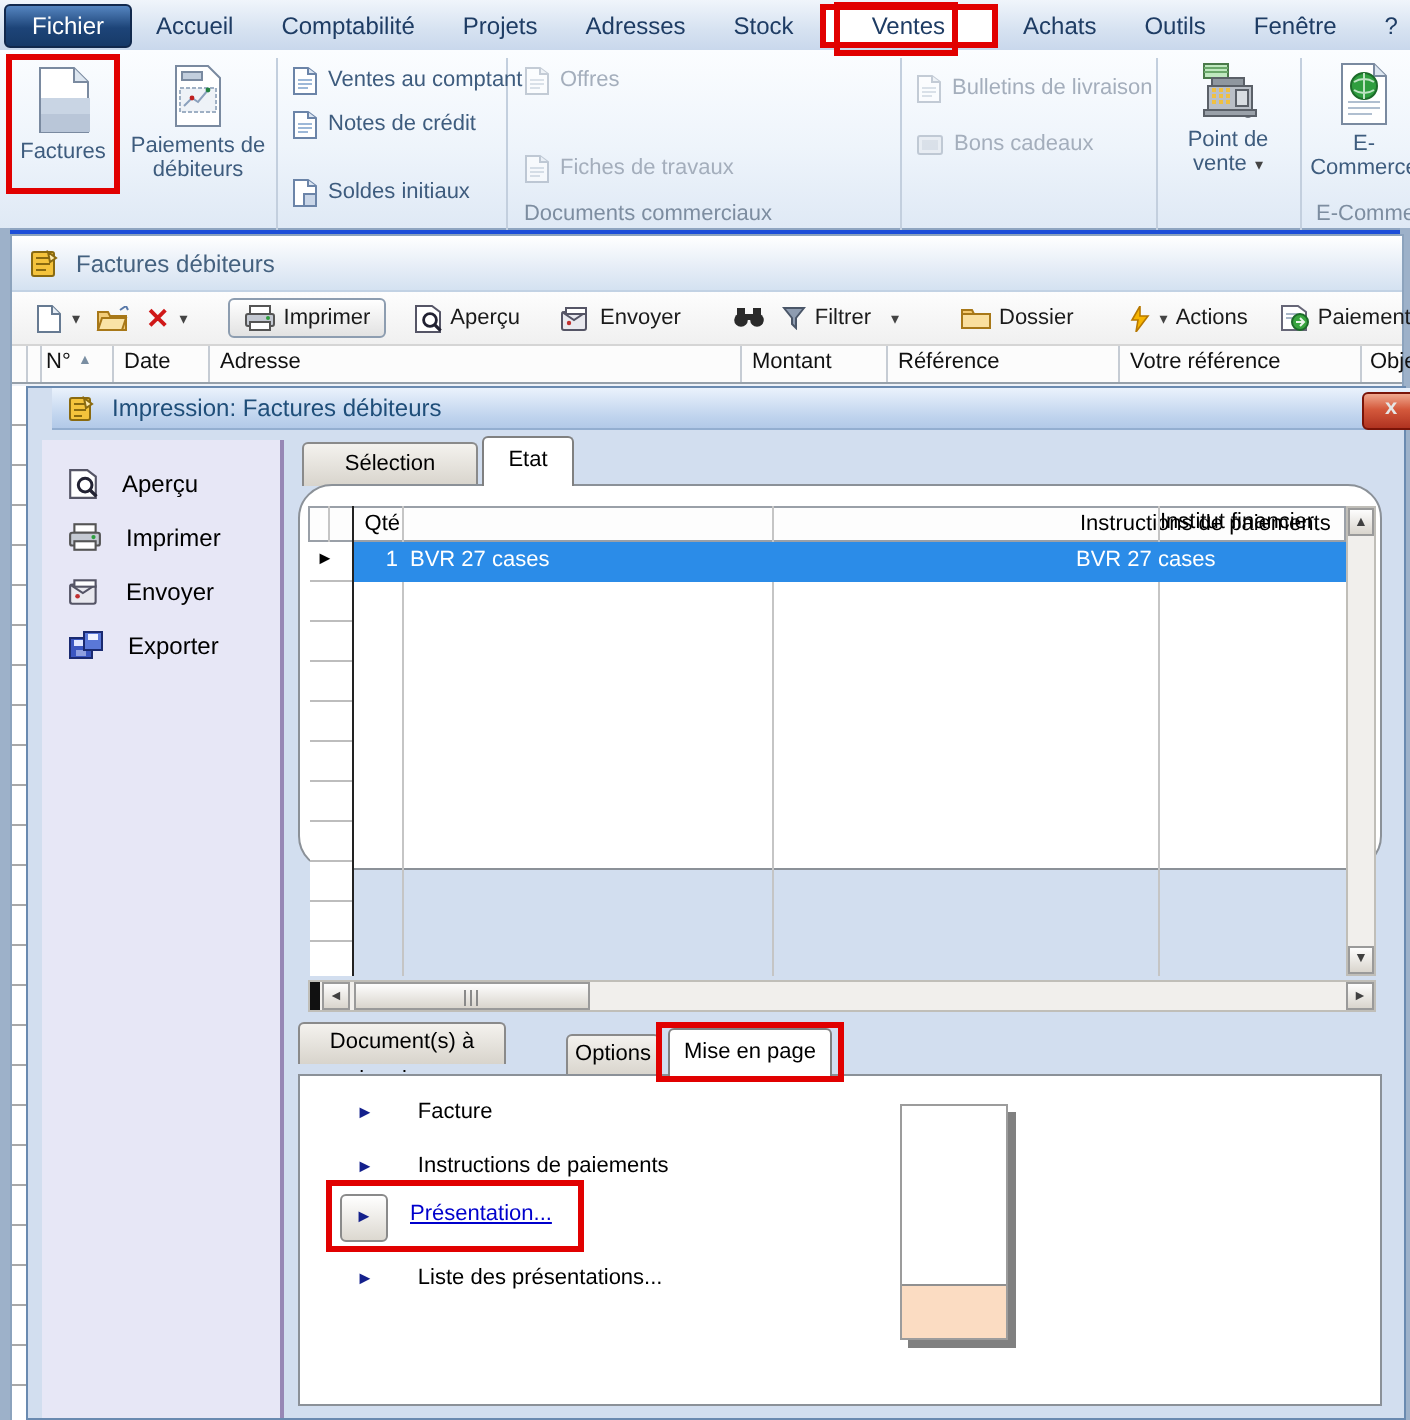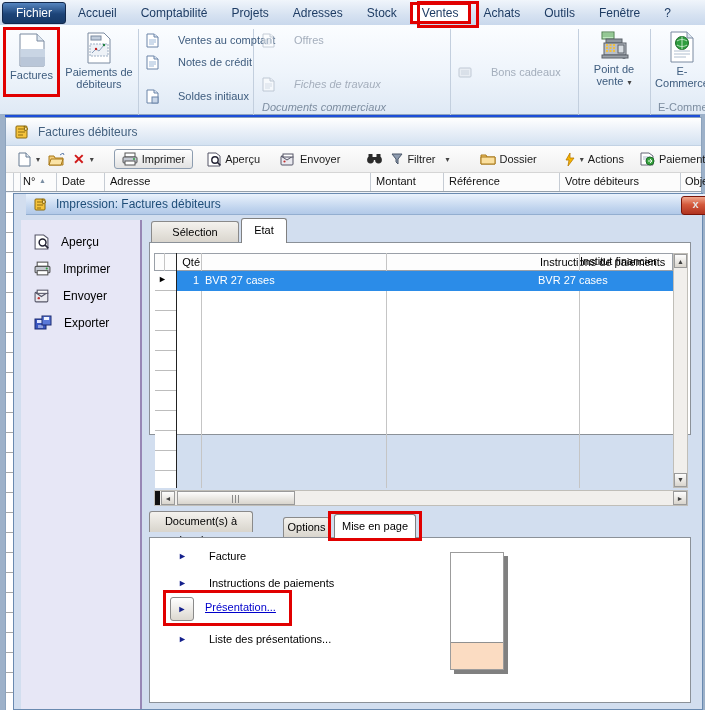--- a/index.html
+++ b/index.html
@@ -9,30 +9,30 @@
   .nosel{user-select:none;}
 
   
   .menubar{position:absolute;left:0;top:0;width:705px;height:25px;
     background:linear-gradient(#f0f5fb,#d6e2f1 60%,#c9d8ec);
     border-bottom:1px solid #aebfd6;display:flex;align-items:center;
     font-size:12px;color:#1e3c64;}
   .menu-item{padding:4px 12px;white-space:nowrap;cursor:default;}
   .menu-fichier{background:linear-gradient(#5585c0,#1d4478 55%,#173a68);
     color:#fff;border:1px solid #12294d;border-radius:3px;margin-left:2px;padding:3px 13px;}
-  .menu-ventes{border:3px solid #e10000;background:#fff;padding:1px 9px;margin:0 1px;}
+  .menu-ventes{border:3px solid #e10000;background:#fff;padding:1px 23px;margin:0 1px;}
 
   
   .ribbon{position:absolute;left:0;top:25px;width:705px;height:89px;
     background:linear-gradient(#fbfdff,#eef4fb 55%,#dfe9f5);
     border-bottom:1px solid #8fa5c0;font-size:11px;color:#3e5c7e;}
   .rib-sep{position:absolute;top:4px;height:86px;width:1px;background:#c3cfde;}
   .big-btn{position:absolute;top:2px;display:flex;flex-direction:column;align-items:center;
     text-align:center;line-height:12px;}
-  .small-item{position:absolute;display:flex;align-items:center;gap:19px;white-space:nowrap;height:18px;}
+  .small-item{position:absolute;display:flex;align-items:center;gap:5px;white-space:nowrap;height:18px;}
   .disabled{color:#a4aebc;}
   .disabled svg{opacity:.55;}
   .group-label{position:absolute;bottom:1px;font-size:11px;color:#7d8da0;white-space:nowrap;}
   .red-box{border:3px solid #e10000;}
 
   
   .fwin{position:absolute;left:5px;top:117px;width:695px;height:593px;
     background:#eef2f8;border:1px solid #8ca3bd;}
   .fwin-title{position:absolute;left:0;top:0;width:100%;height:28px;
     background:linear-gradient(#ffffff,#e7eef7 55%,#d4e2f1);
@@ -171,29 +171,37 @@
     </div>
 
     <div class="small-item disabled" style="left:262px;top:6px;">
       <svg width="13" height="15" viewBox="0 0 13 15">
           <path d="M1 1h7l4 3v10H1z" fill="#fff" stroke="#9aa6b6"></path>
           <path d="M8 1v3h4" fill="#e8edf3" stroke="#9aa6b6"></path>
           <path d="M3 7h7M3 9h7M3 11h5" stroke="#c3cdd8"></path>
         </svg>
       <span>Offres</span>
     </div>
-    <div class="small-item disabled" style="left:262px;top:50px;font-style:italic;">
+    <div class="small-item disabled" style="left:262px;top:50px;">
       <svg width="13" height="15" viewBox="0 0 13 15">
           <path d="M1 1h7l4 3v10H1z" fill="#fff" stroke="#9aa6b6"></path>
           <path d="M8 1v3h4" fill="#e8edf3" stroke="#9aa6b6"></path>
           <path d="M3 7h7M3 9h7M3 11h5" stroke="#c3cdd8"></path>
         </svg>
       <span>Fiches de travaux</span>
     </div>
 
+    <div class="small-item disabled" style="left:458px;top:10px;">
+      <svg width="13" height="15" viewBox="0 0 13 15">
+          <path d="M1 1h7l4 3v10H1z" fill="#fff" stroke="#9aa6b6"></path>
+          <path d="M8 1v3h4" fill="#e8edf3" stroke="#9aa6b6"></path>
+          <path d="M3 7h7M3 9h7M3 11h5" stroke="#c3cdd8"></path>
+        </svg>
+      <span>Bulletins de livraison</span>
+    </div>
     <div class="small-item disabled" style="left:458px;top:38px;">
       <svg width="14" height="11" viewBox="0 0 14 11">
           <rect x="1" y="1" width="12" height="9" rx="1" fill="#e4e8ee" stroke="#9aa6b6"></rect>
           <rect x="3" y="3" width="8" height="5" fill="#c9d1db"></rect>
         </svg>
       <span>Bons cadeaux</span>
     </div>
 
     <div class="big-btn" style="left:584px;width:60px;padding-top:4px;">
       <span>
@@ -217,21 +225,21 @@
           <path d="M3 1h16l6 6v24H3z" fill="#ffffff" stroke="#7a8aa0"></path>
           <path d="M19 1v6h6" fill="#dde6f0" stroke="#7a8aa0"></path>
           <path d="M6 20h16M6 23h16M6 26h12" stroke="#b0bfd0"></path>
           <circle cx="14" cy="12" r="6.5" fill="#2f9e3f" stroke="#1d6b2a"></circle>
           <path d="M9 10c3-2 7-2 10 0M9 14c3 2 7 2 10 0M14 5.5v13" stroke="#bfe4c4" fill="none"></path>
         </svg>
       </span>
       <span>E-Commerce</span>
     </div>
 
-    <div class="group-label" style="left:0;width:648px;text-align:center;font-style:italic;">Documents commerciaux</div>
+    <div class="group-label" style="left:0;width:648px;text-align:center;">Documents commerciaux</div>
     <div class="group-label" style="left:658px;">E-Commerc</div>
   </div>
 
   <div class="edge" style="left:0;top:114px;width:5px;height:596px;"></div>
   <div class="edge" style="left:700px;top:114px;width:5px;height:596px;"></div>
 
   <div class="fwin">
     <div class="fwin-title">
       <svg width="15" height="14" viewBox="0 0 15 14">
         <rect x="1" y="1" width="11" height="12" rx="1" fill="#f5c33c" stroke="#8a6a10"></rect>
@@ -342,21 +350,21 @@
       <span class="hdr-cell" style="left:33px;font-size:7px;color:#7a8ea2;top:4px;">▲</span>
       <div class="hdr-sep" style="left:50px"></div>
       <span class="hdr-cell" style="left:56px">Date</span>
       <div class="hdr-sep" style="left:98px"></div>
       <span class="hdr-cell" style="left:104px">Adresse</span>
       <div class="hdr-sep" style="left:364px"></div>
       <span class="hdr-cell" style="left:370px">Montant</span>
       <div class="hdr-sep" style="left:437px"></div>
       <span class="hdr-cell" style="left:443px">Référence</span>
       <div class="hdr-sep" style="left:553px"></div>
-      <span class="hdr-cell" style="left:559px">Votre débiteurs</span>
+      <span class="hdr-cell" style="left:559px">Votre référence</span>
       <div class="hdr-sep" style="left:674px"></div>
       <span class="hdr-cell" style="left:679px">Obje</span>
     </div>
   </div>
 
   <div class="ticks"></div>
 
   <div class="dlg">
     <div class="dlg-title">
       <svg width="14" height="13" viewBox="0 0 14 13">
@@ -404,21 +412,21 @@
             <rect x="8" y="1" width="9" height="9" fill="#5a78d8" stroke="#1a2a70"></rect>
             <rect x="10" y="2" width="5" height="3" fill="#eef2ff"></rect>
           </svg>
         <span>Exporter</span>
       </div>
     </div>
 
     <div class="tab tab-off" style="left:137px;top:27px;width:88px;height:22px;line-height:20px;">Sélection</div>
     <div class="tab tab-on" style="left:227px;top:24px;width:46px;height:25px;line-height:22px;">Etat</div>
 
-    <div class="panel" style="left:135px;top:48px;width:542px;height:193px;">
+    <div class="panel" style="left:135px;top:48px;width:542px;height:193px;border-radius:17px;">
 
       <div class="abs" style="left:4px;top:10px;width:519px;height:18px;background:#fdfdfd;border:1px solid #9aa0a8;box-sizing:border-box;">
         <span class="abs" style="right:472px;top:2px;">Qté</span>
         <span class="abs" style="left:52px;top:18px;">Présentation</span>
         <span class="abs" style="left:385px;top:2px;">Instructions de paiements</span>
 
       </div>
       <span class="abs" style="left:430px;top:12px;text-align:center;">Institut financier</span>
 
       <div class="colsep" style="left:14px;top:10px;height:235px;"></div>

